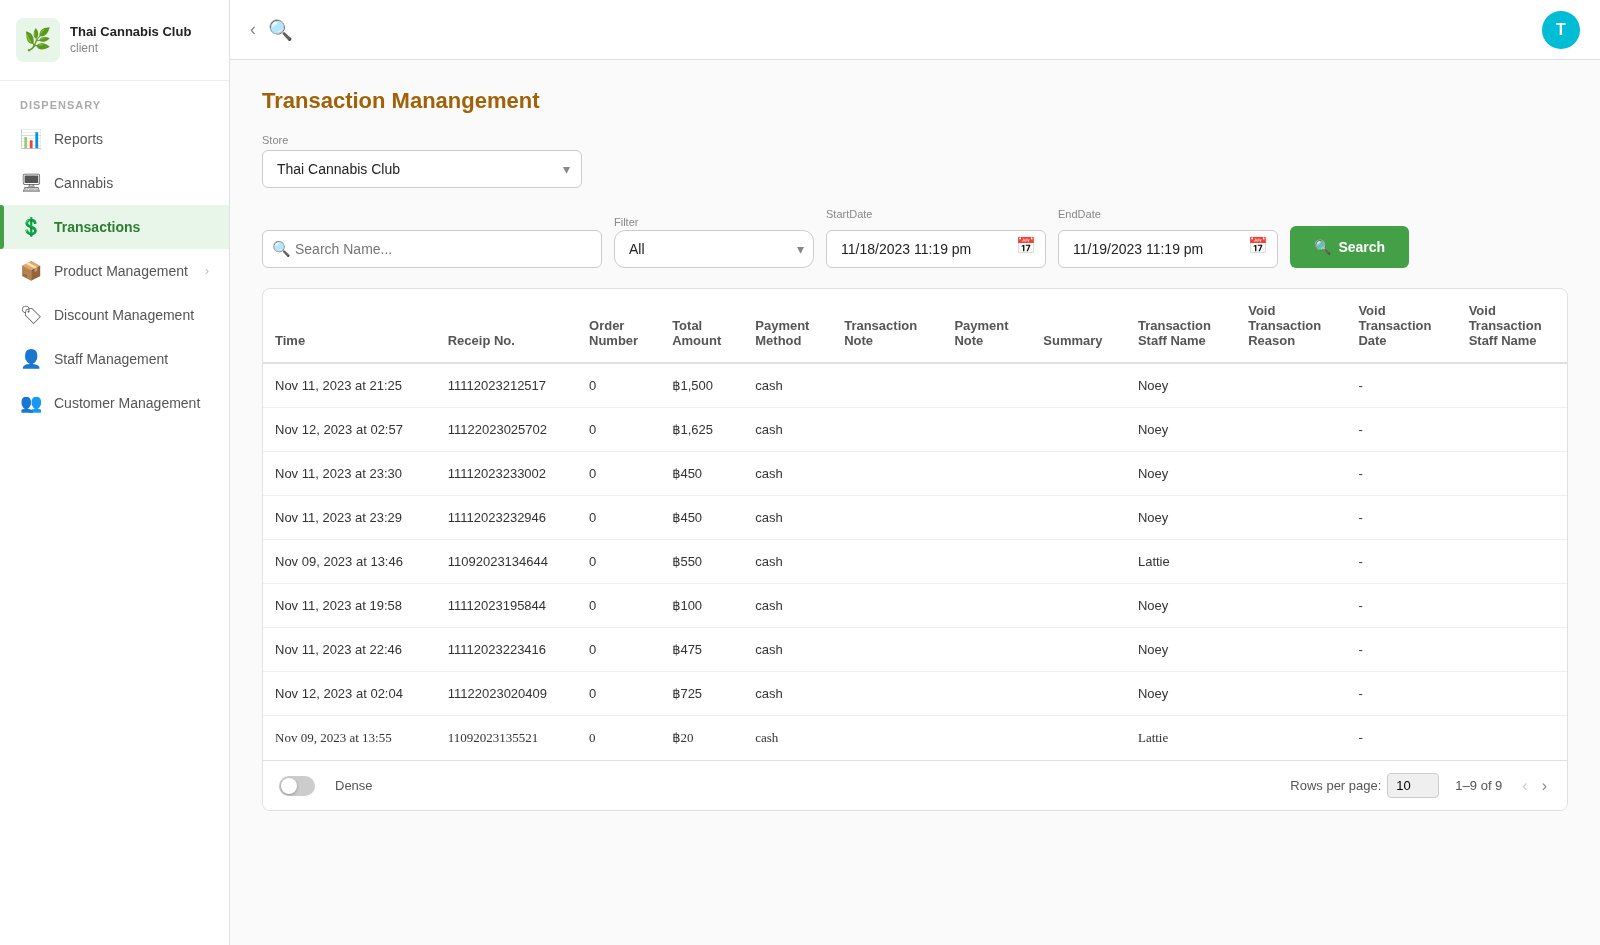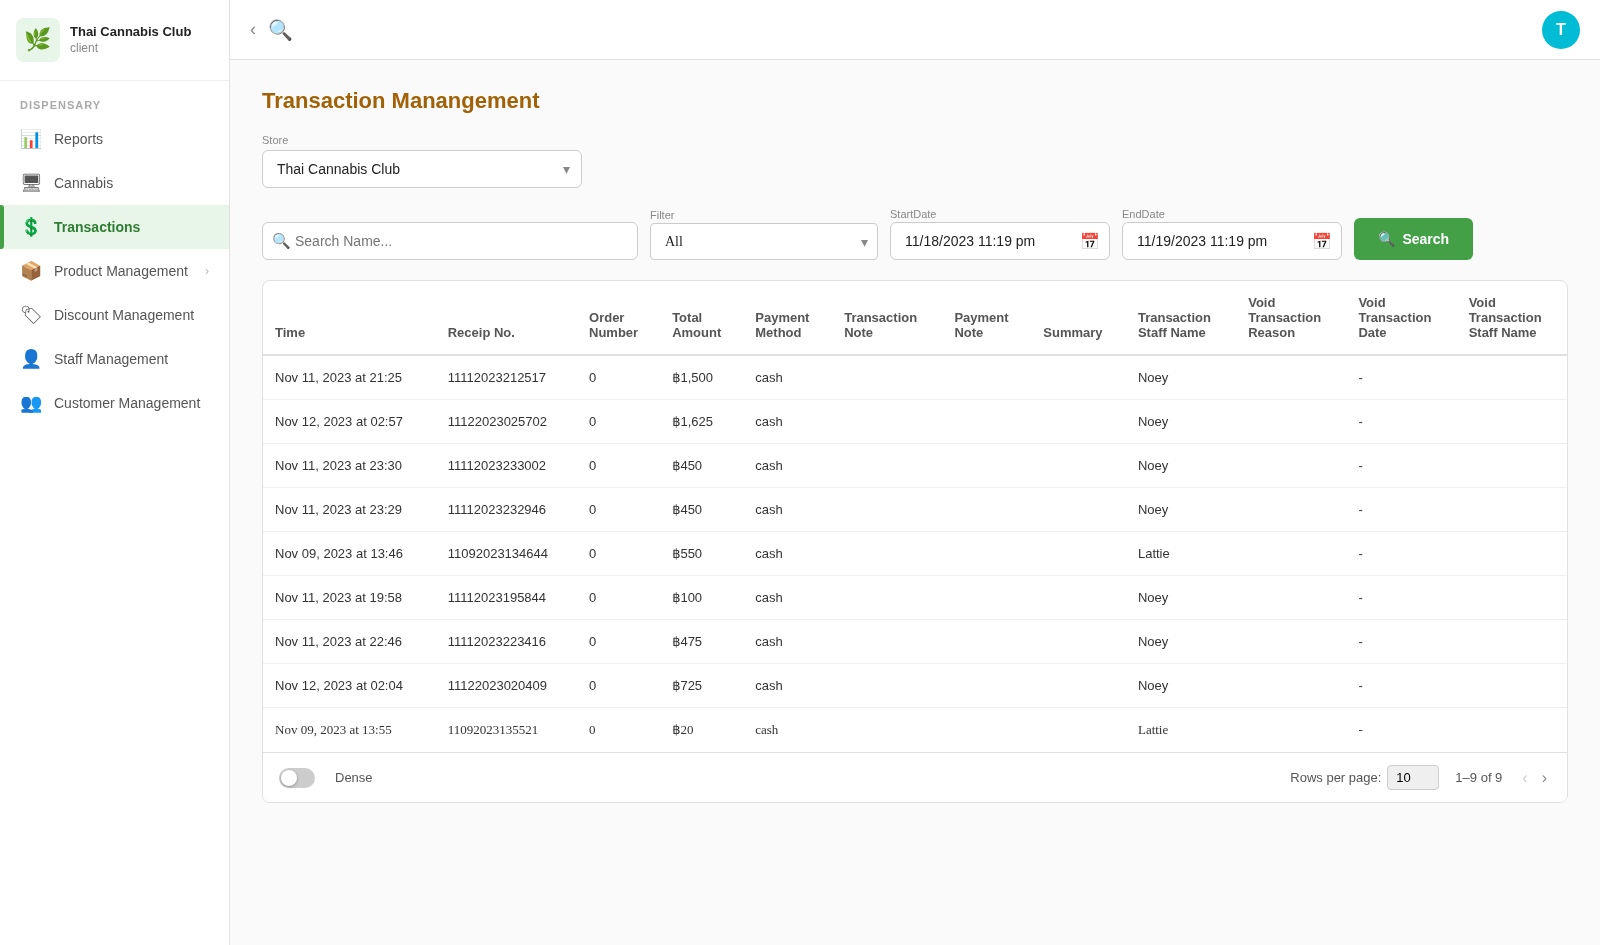--- a/index.html
+++ b/index.html
@@ -161,38 +161,37 @@
       align-items: center;
     }
     .search-input-wrap .search-icon-inner {
       position: absolute; left: 10px; color: #bbb; font-size: 15px;
     }
     .search-input {
       border: 1px solid #ccc;
       border-radius: 6px;
       padding: 10px 12px 10px 32px;
       font-size: 14px;
-      width: 376px;
+      width: 340px;
       outline: none;
       color: #555;
     }
 
     .filter-select-wrap { position: relative; }
     .filter-select {
       appearance: none;
       border: 1px solid #ccc;
-      border-radius: 4px;
+      border-radius: 11px;
       padding: 10px 32px 10px 14px;
       font-size: 14px;
       color: #222;
       background: #fff;
-      width: 228px;
+      width: 200px;
       cursor: pointer;
       outline: none;
-      font-family: Liberation Serif, serif;
     }
     .filter-select-chevron {
       position: absolute; right: 10px; top: 50%;
       transform: translateY(-50%);
       pointer-events: none; color: #888;
     }
 
     .date-input-wrap {
       position: relative;
       display: flex;
@@ -201,20 +200,21 @@
     .date-input {
       border: 1px solid #ccc;
       border-radius: 6px;
       padding: 10px 36px 10px 14px;
       font-size: 14px;
       color: #222;
       background: #fff;
       width: 220px;
       outline: none;
       cursor: pointer;
+      margin-top: 8px;
     }
     .date-cal-icon {
       position: absolute; right: 10px; color: #888; font-size: 16px;
       pointer-events: none;
     }
 
     .search-btn {
       background: #43a047;
       color: #fff;
       border: none;

